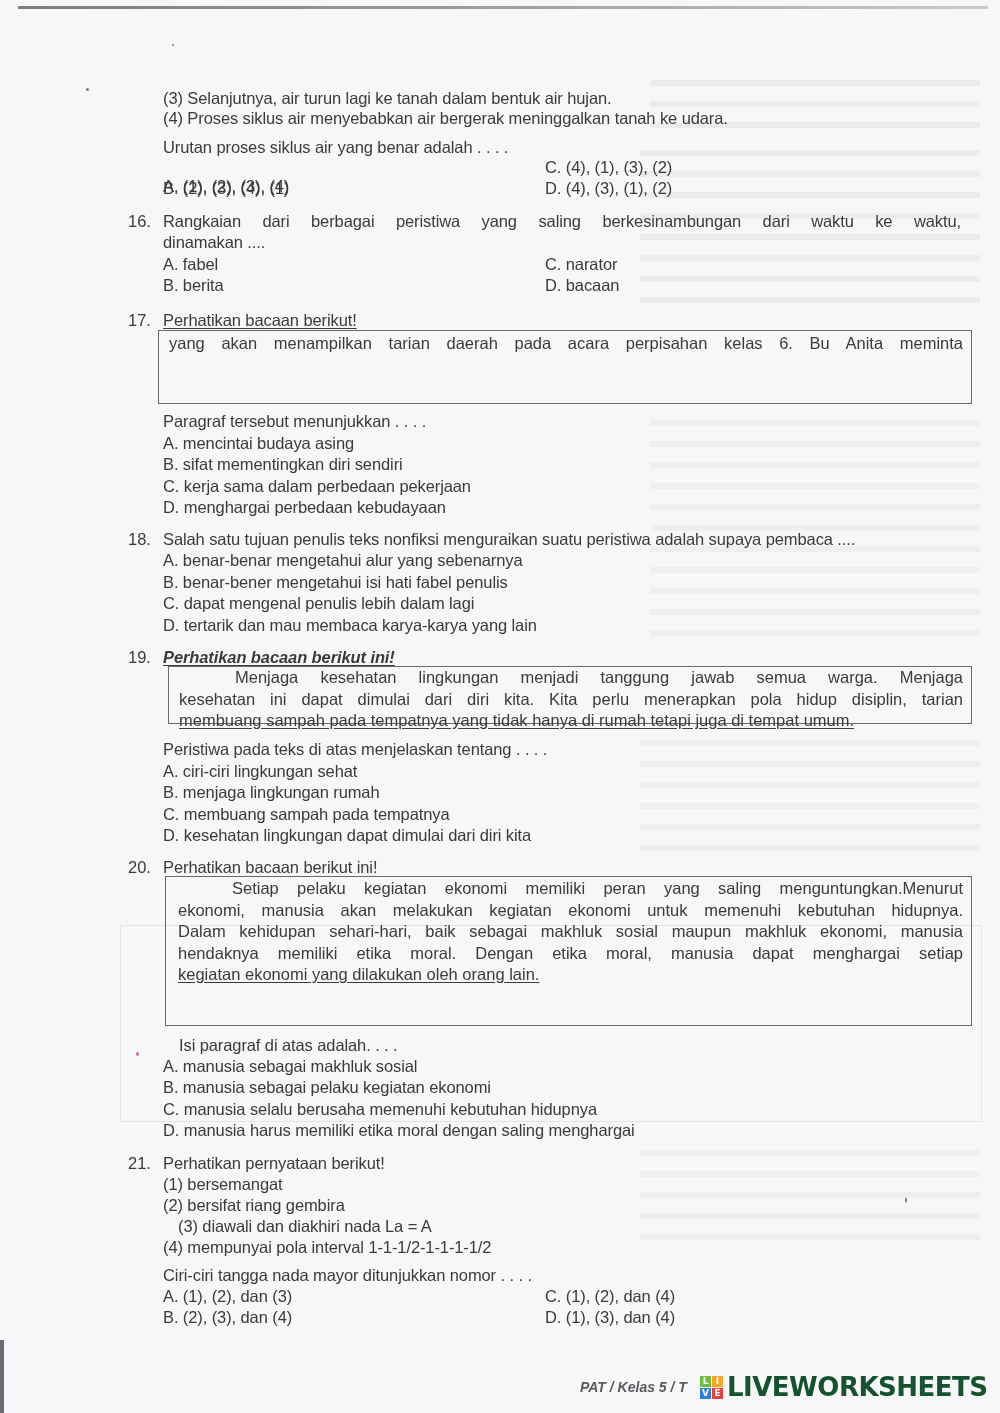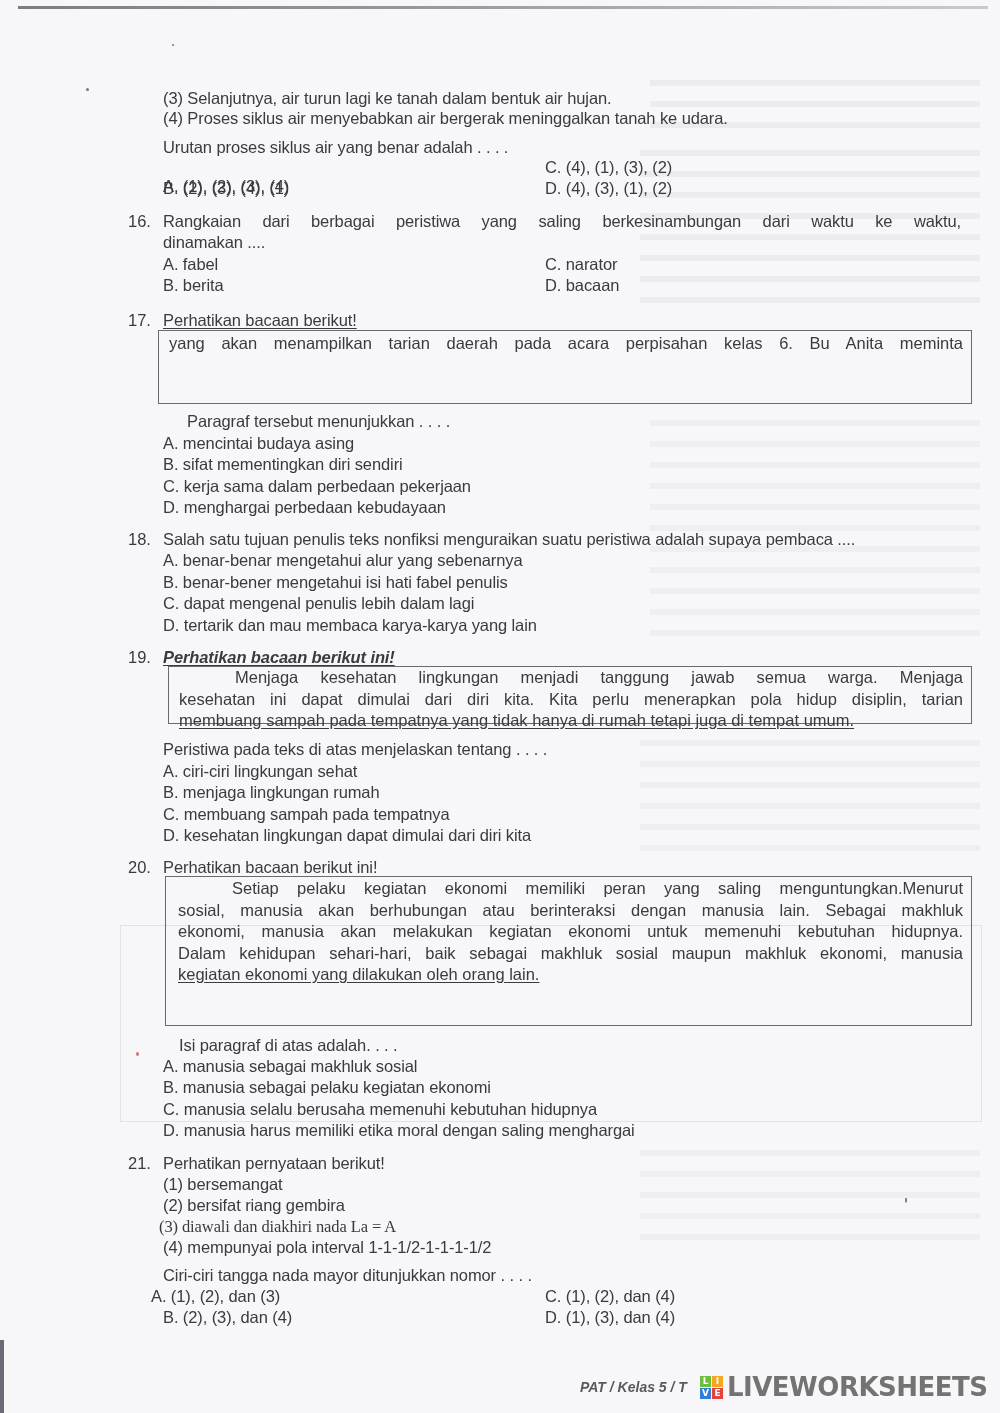--- a/index.html
+++ b/index.html
@@ -92,21 +92,21 @@
 </section>
 
 <section>
   <div class="qnum" style="top:310px;">17.</div>
   <div class="txt underline" style="left:163px;top:310px;">Perhatikan bacaan berikut!</div>
   <div class="box" style="left:158px;top:330px;width:814px;height:74px;">
     <p>
       <span class="line">yang akan menampilkan tarian daerah pada acara perpisahan kelas 6. Bu Anita meminta</span>
     </p>
   </div>
-  <div class="txt" style="left:163px;top:411px;margin-left:24px;">Paragraf tersebut menunjukkan . . . .</div>
+  <div class="txt" style="left:163px;top:411px;">Paragraf tersebut menunjukkan . . . .</div>
   <div class="txt" style="left:163px;top:433px;">A.  mencintai budaya asing</div>
   <div class="txt" style="left:163px;top:454px;">B.  sifat mementingkan diri sendiri</div>
   <div class="txt" style="left:163px;top:476px;">C.  kerja sama dalam perbedaan pekerjaan</div>
   <div class="txt" style="left:163px;top:497px;">D.  menghargai perbedaan kebudayaan</div>
 </section>
 
 <section>
   <div class="qnum" style="top:529px;">18.</div>
   <div class="txt" style="left:163px;top:529px;">Salah satu tujuan penulis teks nonfiksi menguraikan suatu peristiwa adalah supaya pembaca ....</div>
   <div class="txt" style="left:163px;top:550px;">A.  benar-benar mengetahui alur yang sebenarnya</div>
@@ -131,51 +131,51 @@
   <div class="txt" style="left:163px;top:804px;">C.  membuang sampah pada tempatnya</div>
   <div class="txt" style="left:163px;top:825px;">D.  kesehatan lingkungan dapat dimulai dari diri kita</div>
 </section>
 
 <section>
   <div class="qnum" style="top:857px;">20.</div>
   <div class="txt" style="left:163px;top:857px;">Perhatikan bacaan berikut ini!</div>
   <div class="box" style="left:165px;top:876px;width:807px;height:150px;padding:1px 8px 0 12px;">
     <p>
       <span class="line" style="padding-left:54px;">Setiap pelaku kegiatan ekonomi memiliki peran yang saling menguntungkan.Menurut</span>
-      <span class="line">sosial, manusia akan berhubungan atau berinteraksi dengan manusia lain. Sebagai makhluk</span>
       <span class="line">ekonomi, manusia akan melakukan kegiatan ekonomi untuk memenuhi kebutuhan hidupnya.</span>
       <span class="line">Dalam kehidupan sehari-hari, baik sebagai makhluk sosial maupun makhluk ekonomi, manusia</span>
+      <span class="line">hendaknya memiliki etika moral. Dengan etika moral, manusia dapat menghargai setiap</span>
       <span class="line last underline">kegiatan ekonomi yang dilakukan oleh orang lain.</span>
     </p>
   </div>
   <div class="txt" style="left:163px;top:1035px;margin-left:16px;">Isi paragraf di atas adalah. . . .</div>
   <div class="txt" style="left:163px;top:1056px;">A.  manusia sebagai makhluk sosial</div>
   <div class="txt" style="left:163px;top:1077px;">B.  manusia sebagai pelaku kegiatan ekonomi</div>
   <div class="txt" style="left:163px;top:1099px;">C.  manusia selalu berusaha memenuhi kebutuhan hidupnya</div>
   <div class="txt" style="left:163px;top:1120px;">D.  manusia harus memiliki etika moral dengan saling menghargai</div>
 </section>
 
 <section>
   <div class="qnum" style="top:1153px;">21.</div>
   <div class="txt" style="left:163px;top:1153px;">Perhatikan pernyataan berikut!</div>
   <div class="txt" style="left:163px;top:1174px;">(1) bersemangat</div>
   <div class="txt" style="left:163px;top:1195px;">(2) bersifat riang gembira</div>
-  <div class="txt" style="left:159px;top:1216px;font-family:Liberation Serif, serif;">(3) diawali dan diakhiri nada La = A</div>
+  <div class="txt" style="left:178px;top:1216px;">(3) diawali dan diakhiri nada La = A</div>
   <div class="txt" style="left:163px;top:1237px;">(4) mempunyai pola interval 1-1-1/2-1-1-1-1/2</div>
   <div class="txt" style="left:163px;top:1265px;">Ciri-ciri tangga nada mayor ditunjukkan nomor . . . .</div>
-  <div class="txt" style="left:151px;top:1286px;">A.  (1), (2), dan (3)</div>
+  <div class="txt" style="left:163px;top:1286px;">A.  (1), (2), dan (3)</div>
   <div class="txt" style="left:163px;top:1307px;">B.  (2), (3), dan (4)</div>
   <div class="txt" style="left:545px;top:1286px;">C.  (1), (2), dan (4)</div>
   <div class="txt" style="left:545px;top:1307px;">D.  (1), (3), dan (4)</div>
 </section>
 
 <footer>
   <div class="footer-text">PAT / Kelas 5 / T</div>
   <div class="logo">
     <div class="logo-grid">
       <span class="tile" style="background: rgb(108, 191, 60);">L</span>
       <span class="tile" style="background: rgb(245, 166, 35);">I</span>
       <span class="tile" style="background: rgb(47, 127, 216);">V</span>
       <span class="tile" style="background: rgb(232, 65, 60);">E</span>
     </div>
-    <div class="logo-word" style="color: #737373;">LIVEWORKSHEETS</div>
+    <div class="logo-word" style="color: #14532d;">LIVEWORKSHEETS</div>
   </div>
 </footer>
 
 </body></html>

